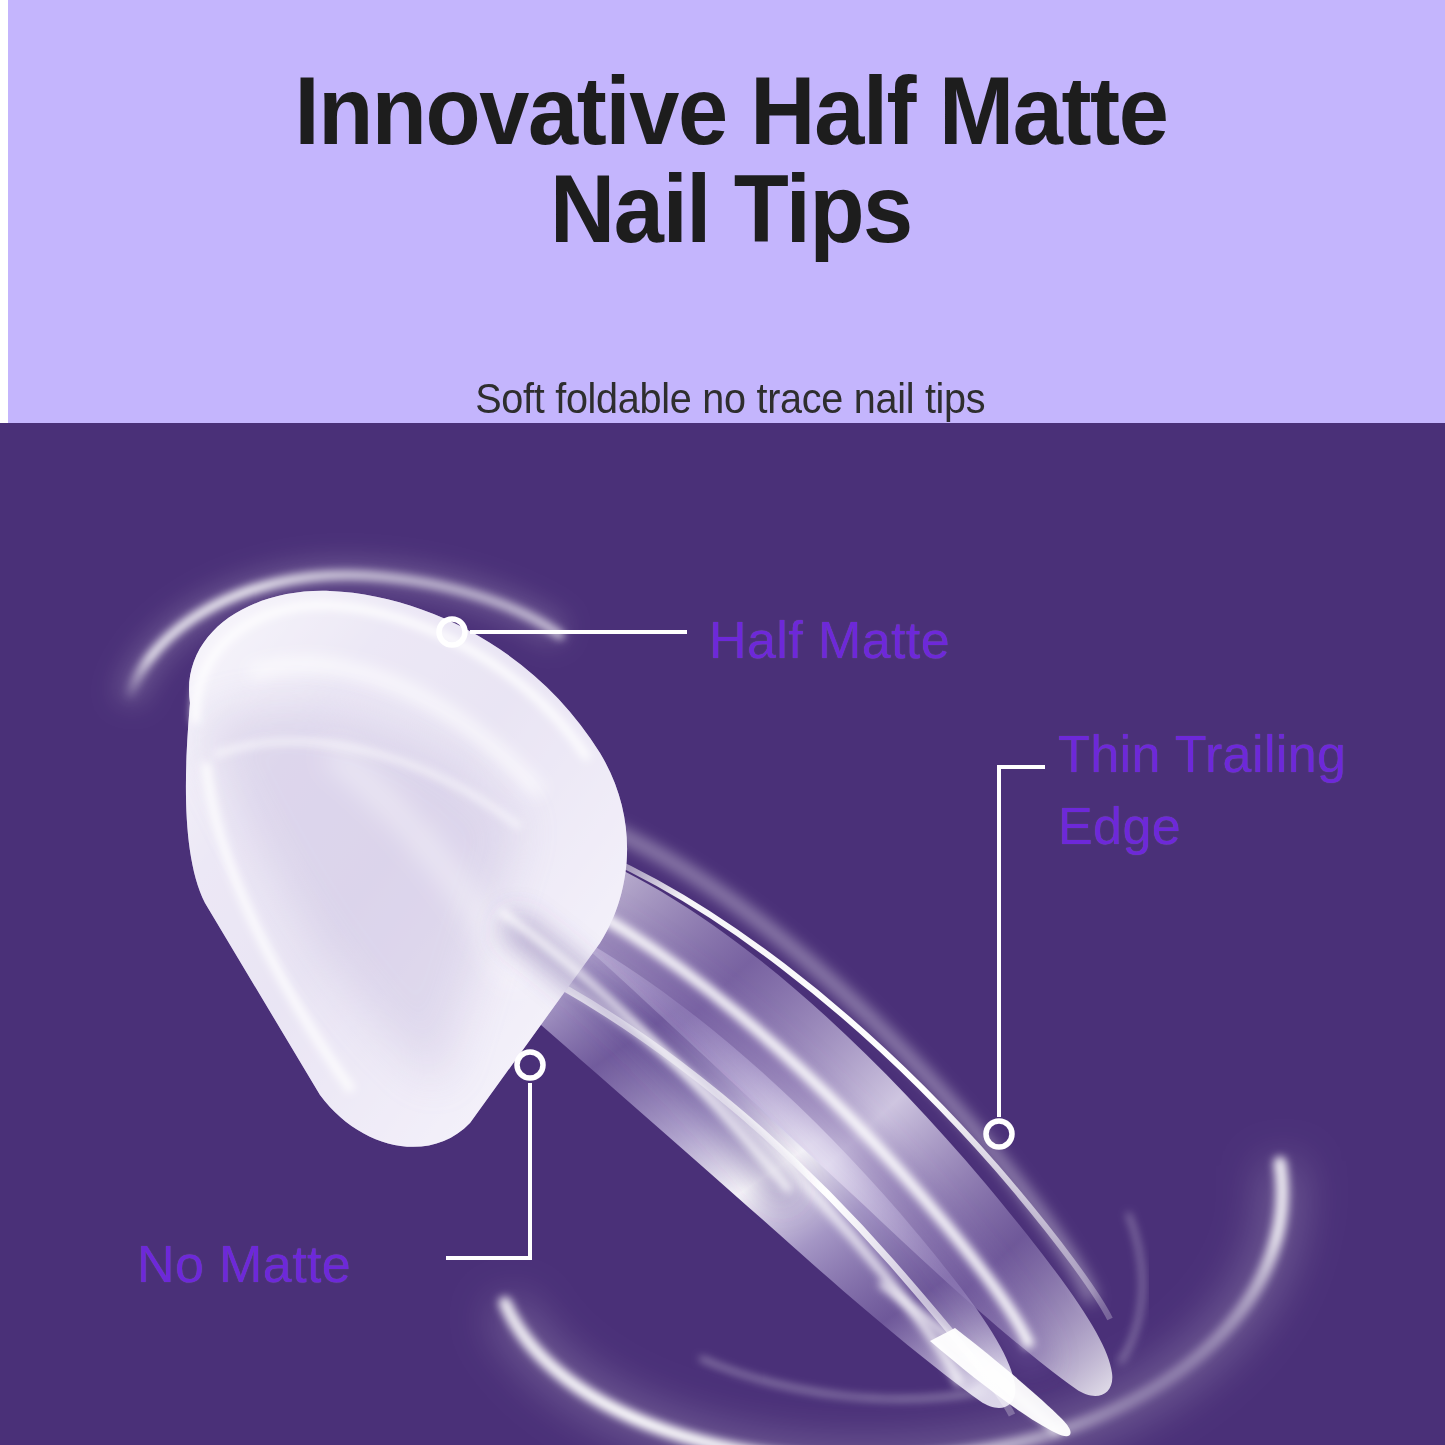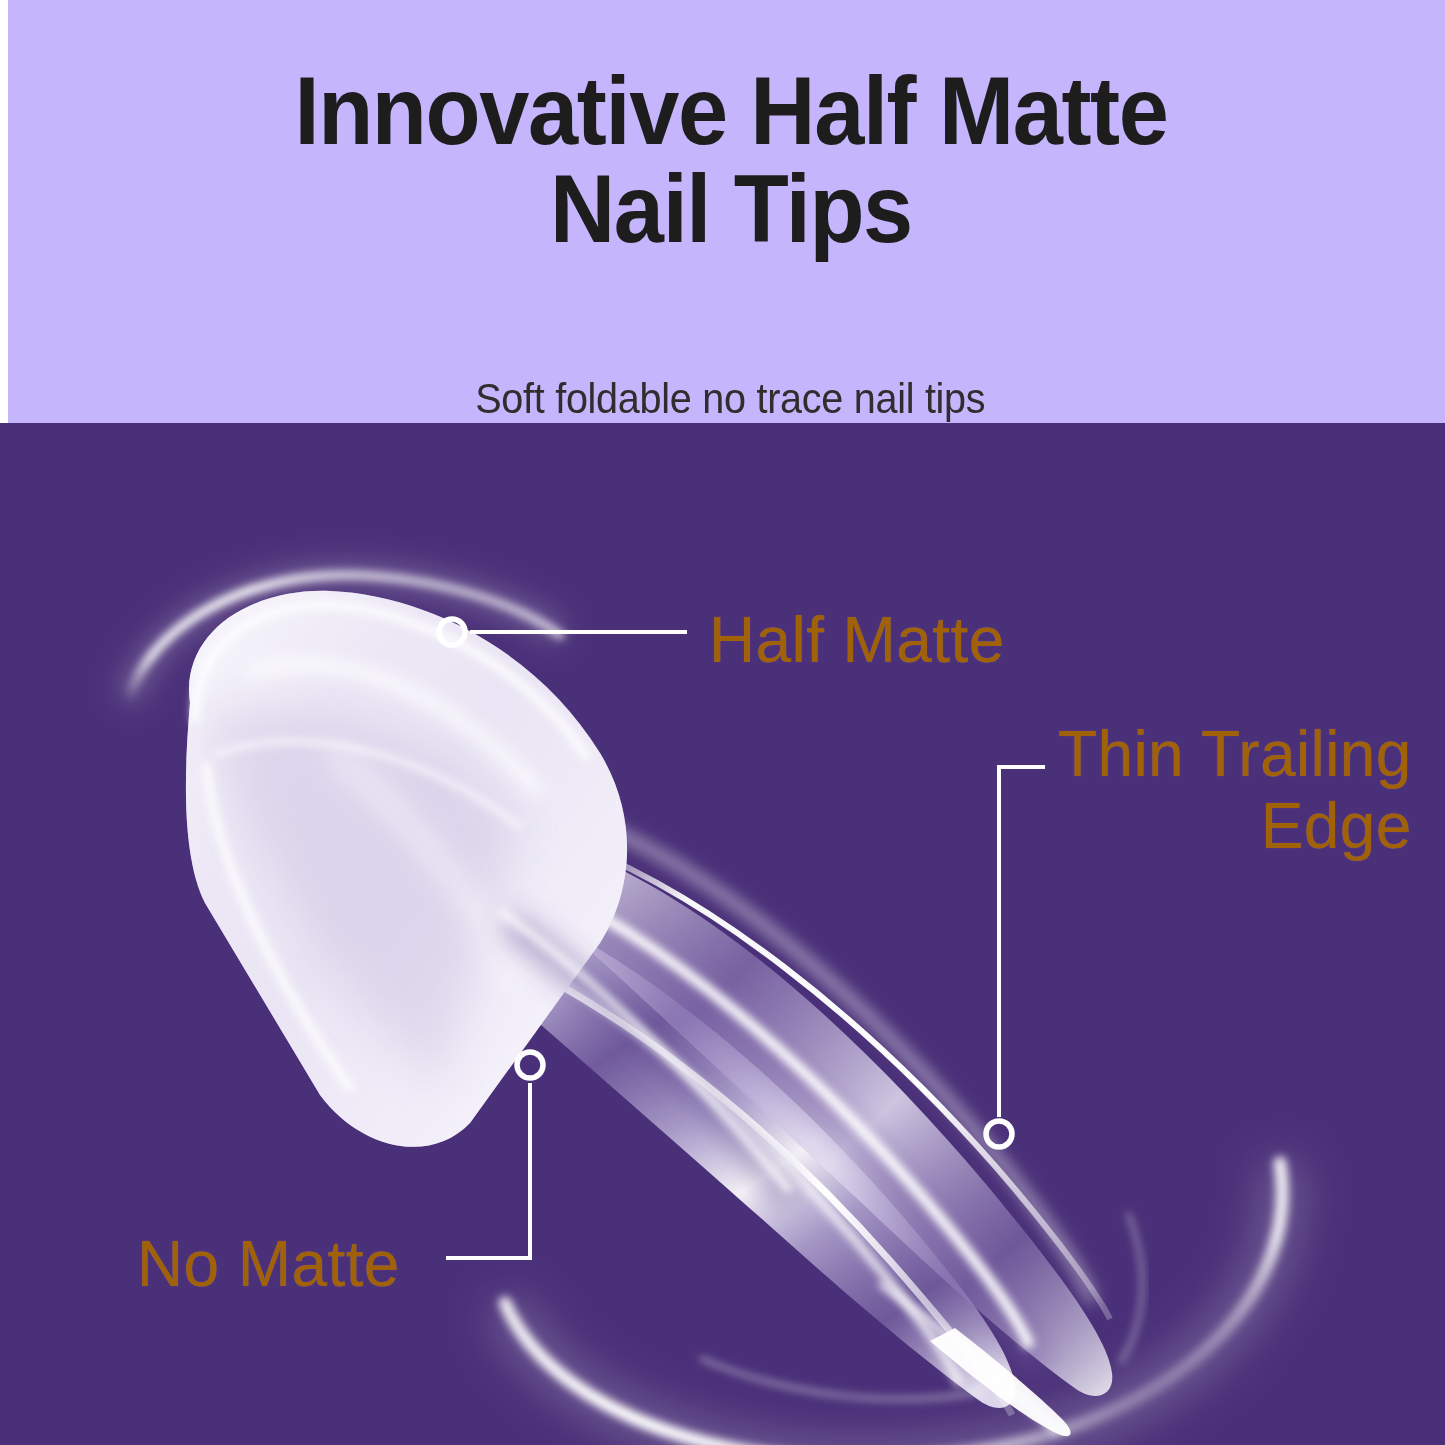--- a/index.html
+++ b/index.html
@@ -74,37 +74,36 @@
     left: 0;
     top: 0;
     width: 1445px;
     height: 1022px;
     display: block;
   }
 
   
   .callout {
     position: absolute;
-    color: #a16207;
+    color: #6d28d9;
     font-family: "Liberation Sans", sans-serif;
     font-weight: 300;
-    font-size: 64px;
+    font-size: 52px;
     line-height: 72px;
     letter-spacing: 0.4px;
     white-space: pre-line;
     text-shadow: 0 0 1px rgba(255,255,255,0.25);
   }
   .callout-half-matte {
     left: 709px;
     top: 604px;
   }
   .callout-thin-edge {
     left: 1058px;
     top: 718px;
-    text-align: right;
   }
   .callout-no-crease {
     left: 137px;
     top: 1228px;
   }
 
   
   .leaders {
     position: absolute;
     left: 0;

